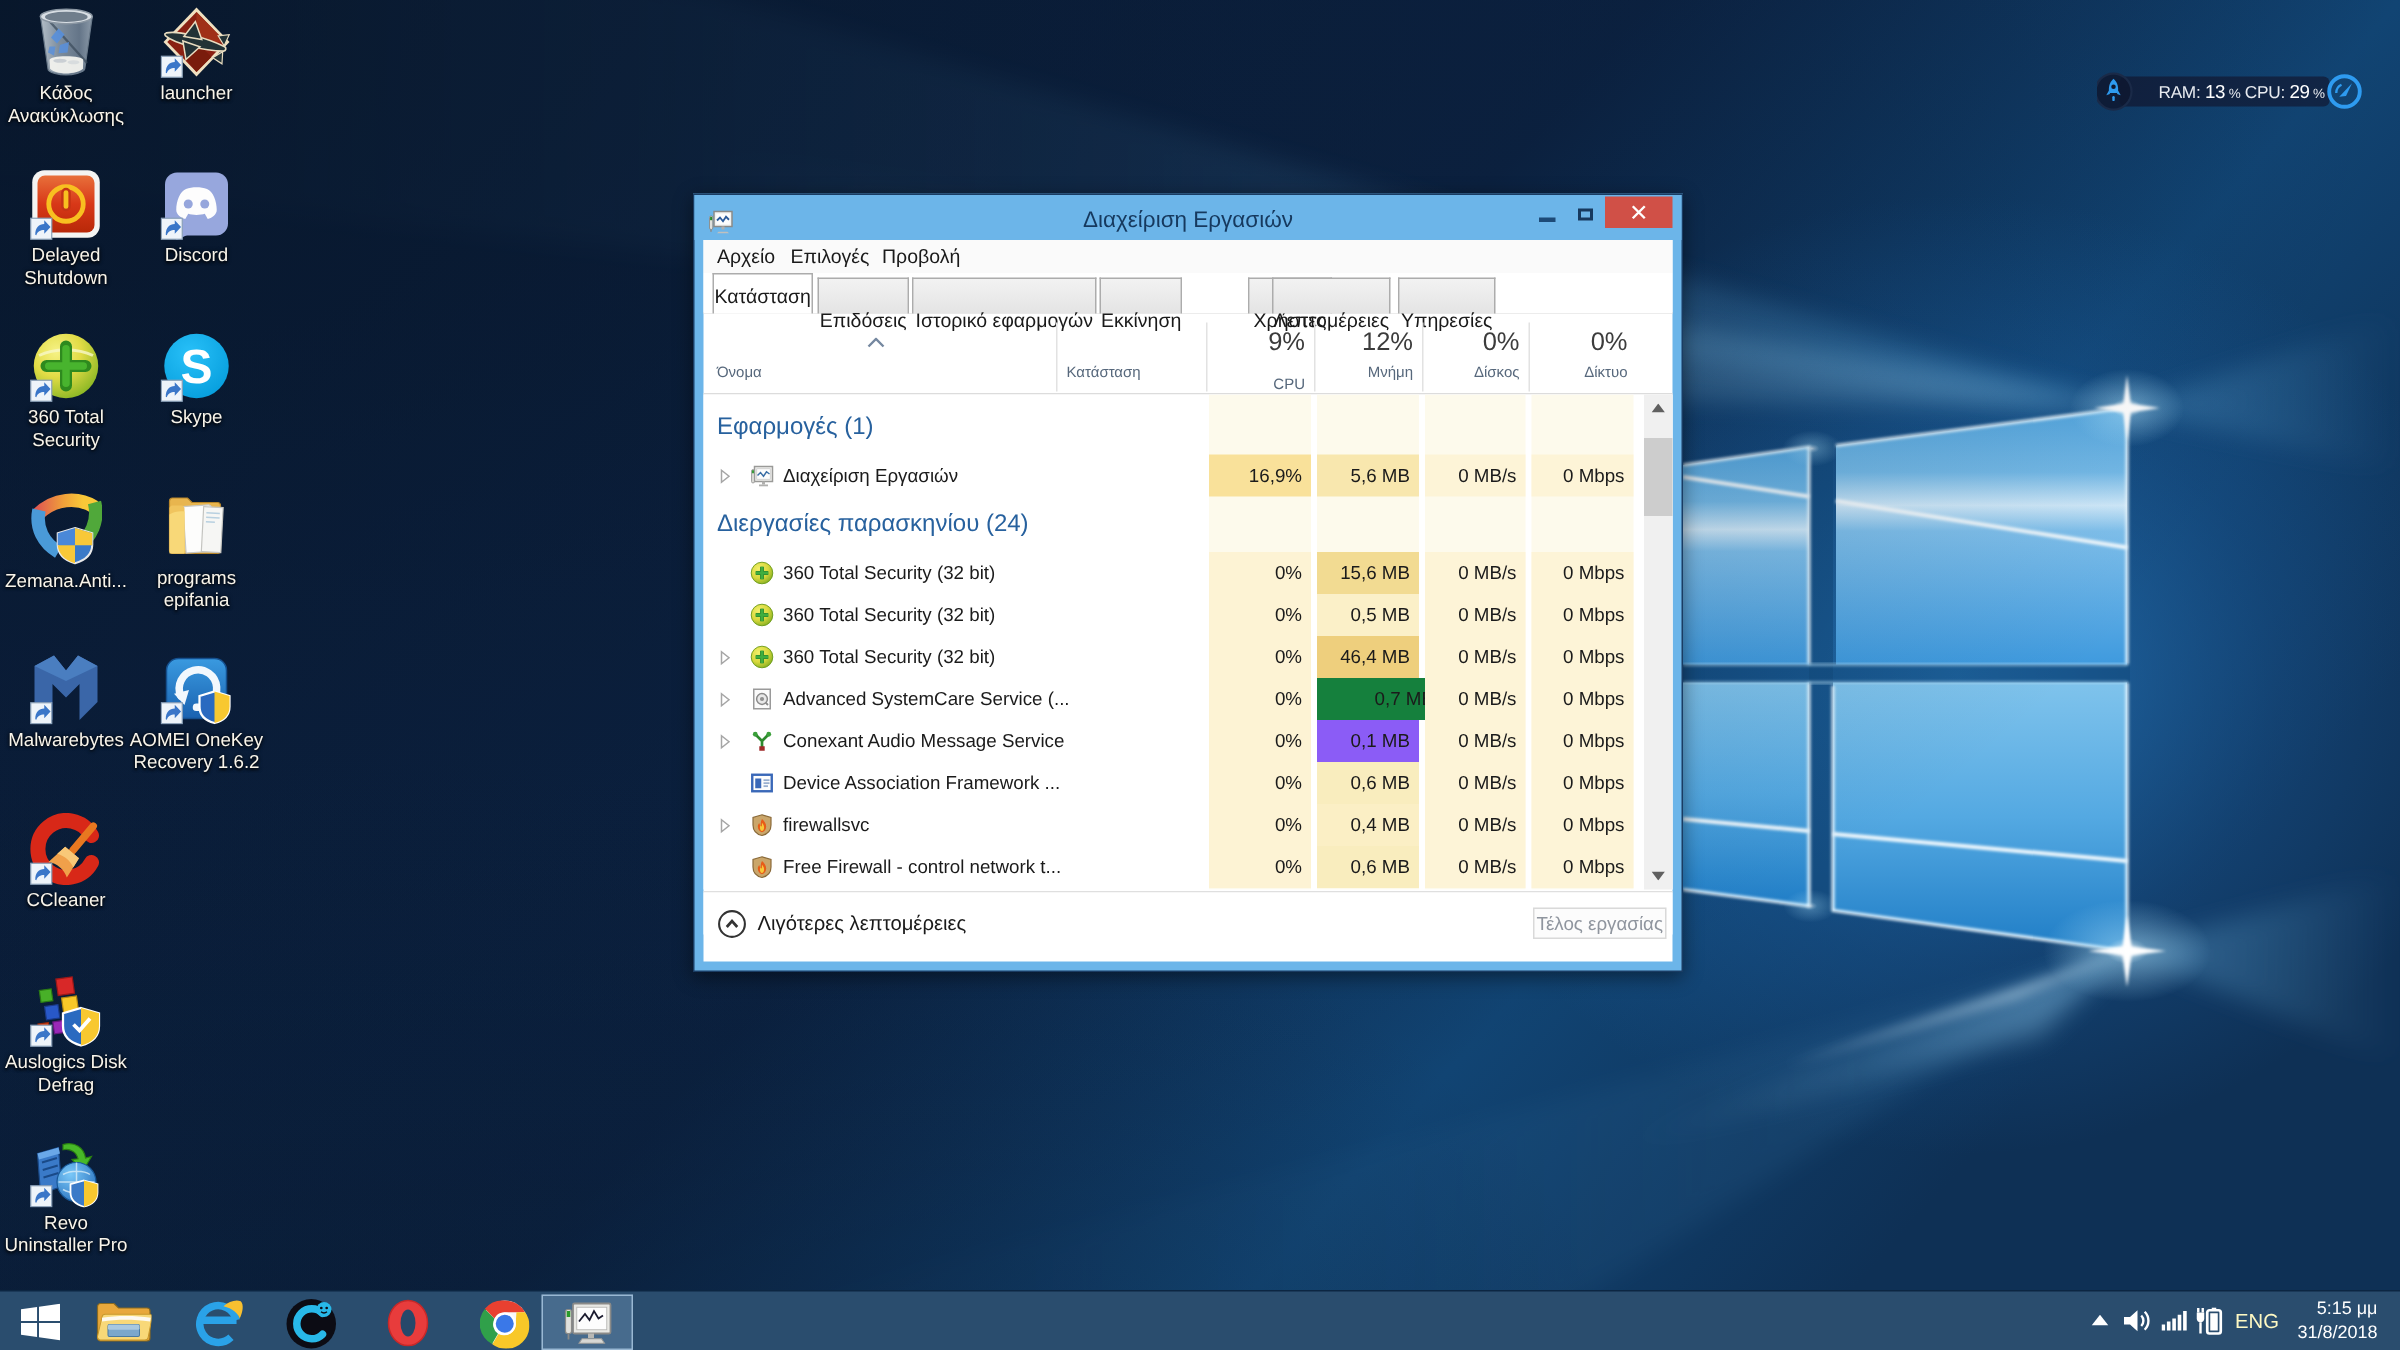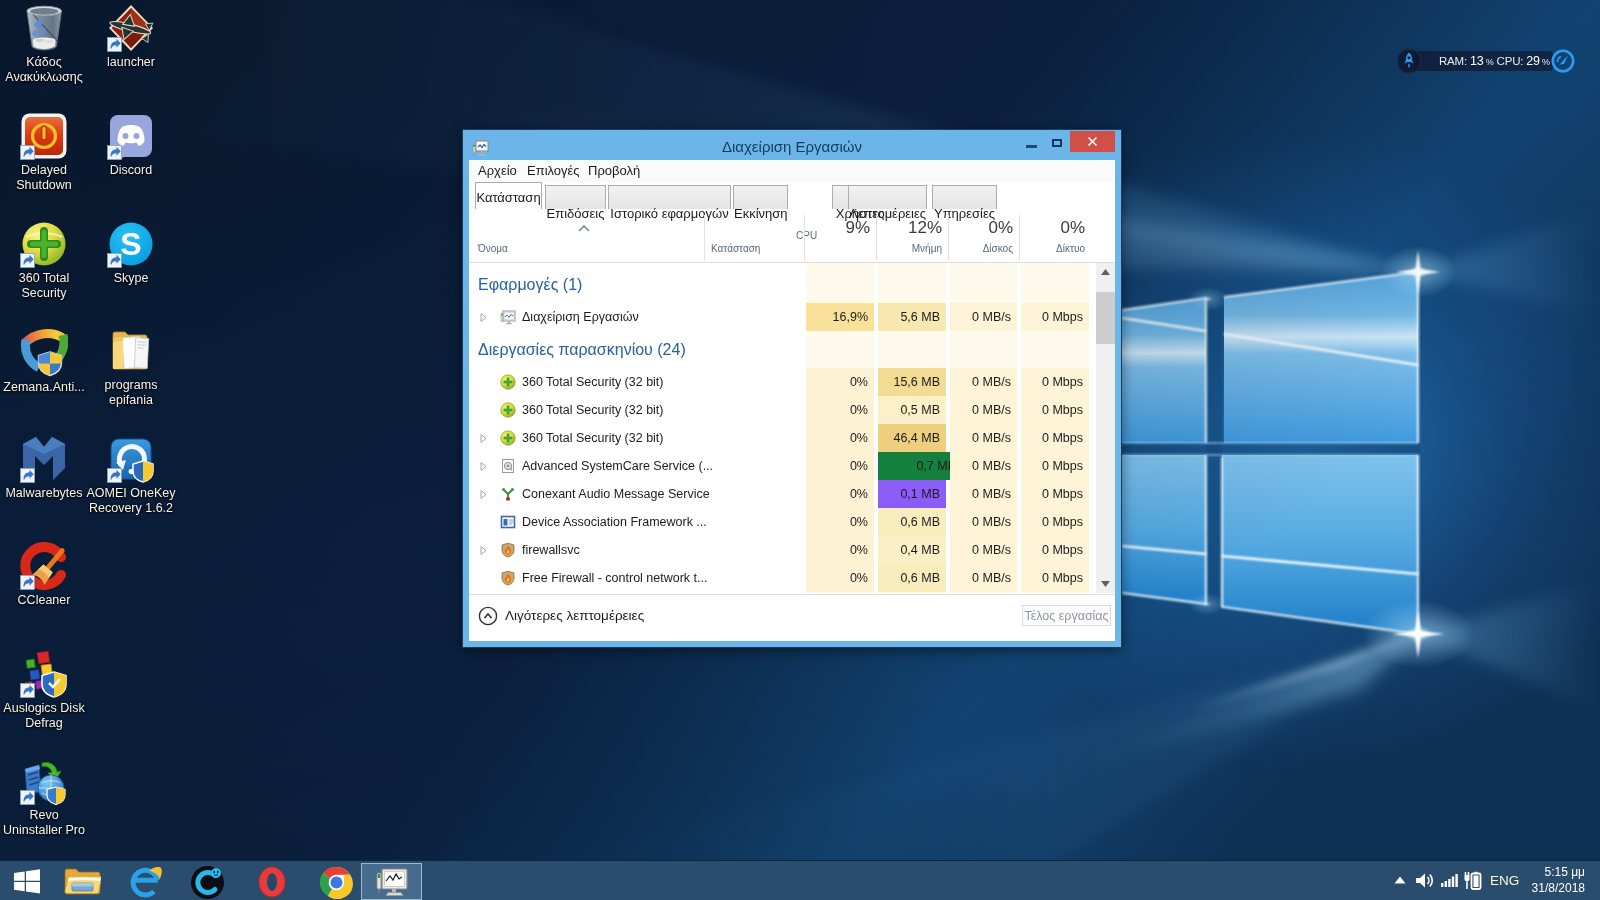--- a/index.html
+++ b/index.html
@@ -464,21 +464,21 @@
       <div class="tab" style="left:379px; width:79px;">Λεπτομέρειες</div>
       <div class="tab" style="left:463px; width:65px;">Υπηρεσίες</div>
     </div>
     <div id="hdr">
       <div class="hcol" style="left:9px; top:83px;">Όνομα</div>
       <svg style="position:absolute; left:109px; top:65px;" width="12" height="7" viewBox="0 0 12 7">
             <path d="M1 6 L6 1 L11 6" fill="none" stroke="#7588a0" stroke-width="1.6"></path>
           </svg>
       <div class="hcol" style="left:242px; top:83px;">Κατάσταση</div>
       <div class="hpct" style="left:327px; top:58px; width:74px;">9%</div>
-      <div class="hcol" style="left:327px; top:70px; width:74px; text-align:left;">CPU</div>
+      <div class="hcol" style="left:327px; top:91px; width:74px; text-align:right;">CPU</div>
       <div class="hpct" style="left:399px; top:58px; width:74px;">12%</div>
       <div class="hcol" style="left:399px; top:83px; width:74px; text-align:right;">Μνήμη</div>
       <div class="hpct" style="left:470px; top:58px; width:74px;">0%</div>
       <div class="hcol" style="left:470px; top:83px; width:74px; text-align:right;">Δίσκος</div>
       <div class="hpct" style="left:542px; top:58px; width:74px;">0%</div>
       <div class="hcol" style="left:542px; top:83px; width:74px; text-align:right;">Δίκτυο</div>
       <div style="position:absolute; left:235px; top:55px; width:1px; height:46px; background:#e2e2e2;"></div>
       <div style="position:absolute; left:335px; top:55px; width:1px; height:46px; background:#e2e2e2;"></div>
       <div style="position:absolute; left:407px; top:55px; width:1px; height:46px; background:#e2e2e2;"></div>
       <div style="position:absolute; left:479px; top:55px; width:1px; height:46px; background:#e2e2e2;"></div>

